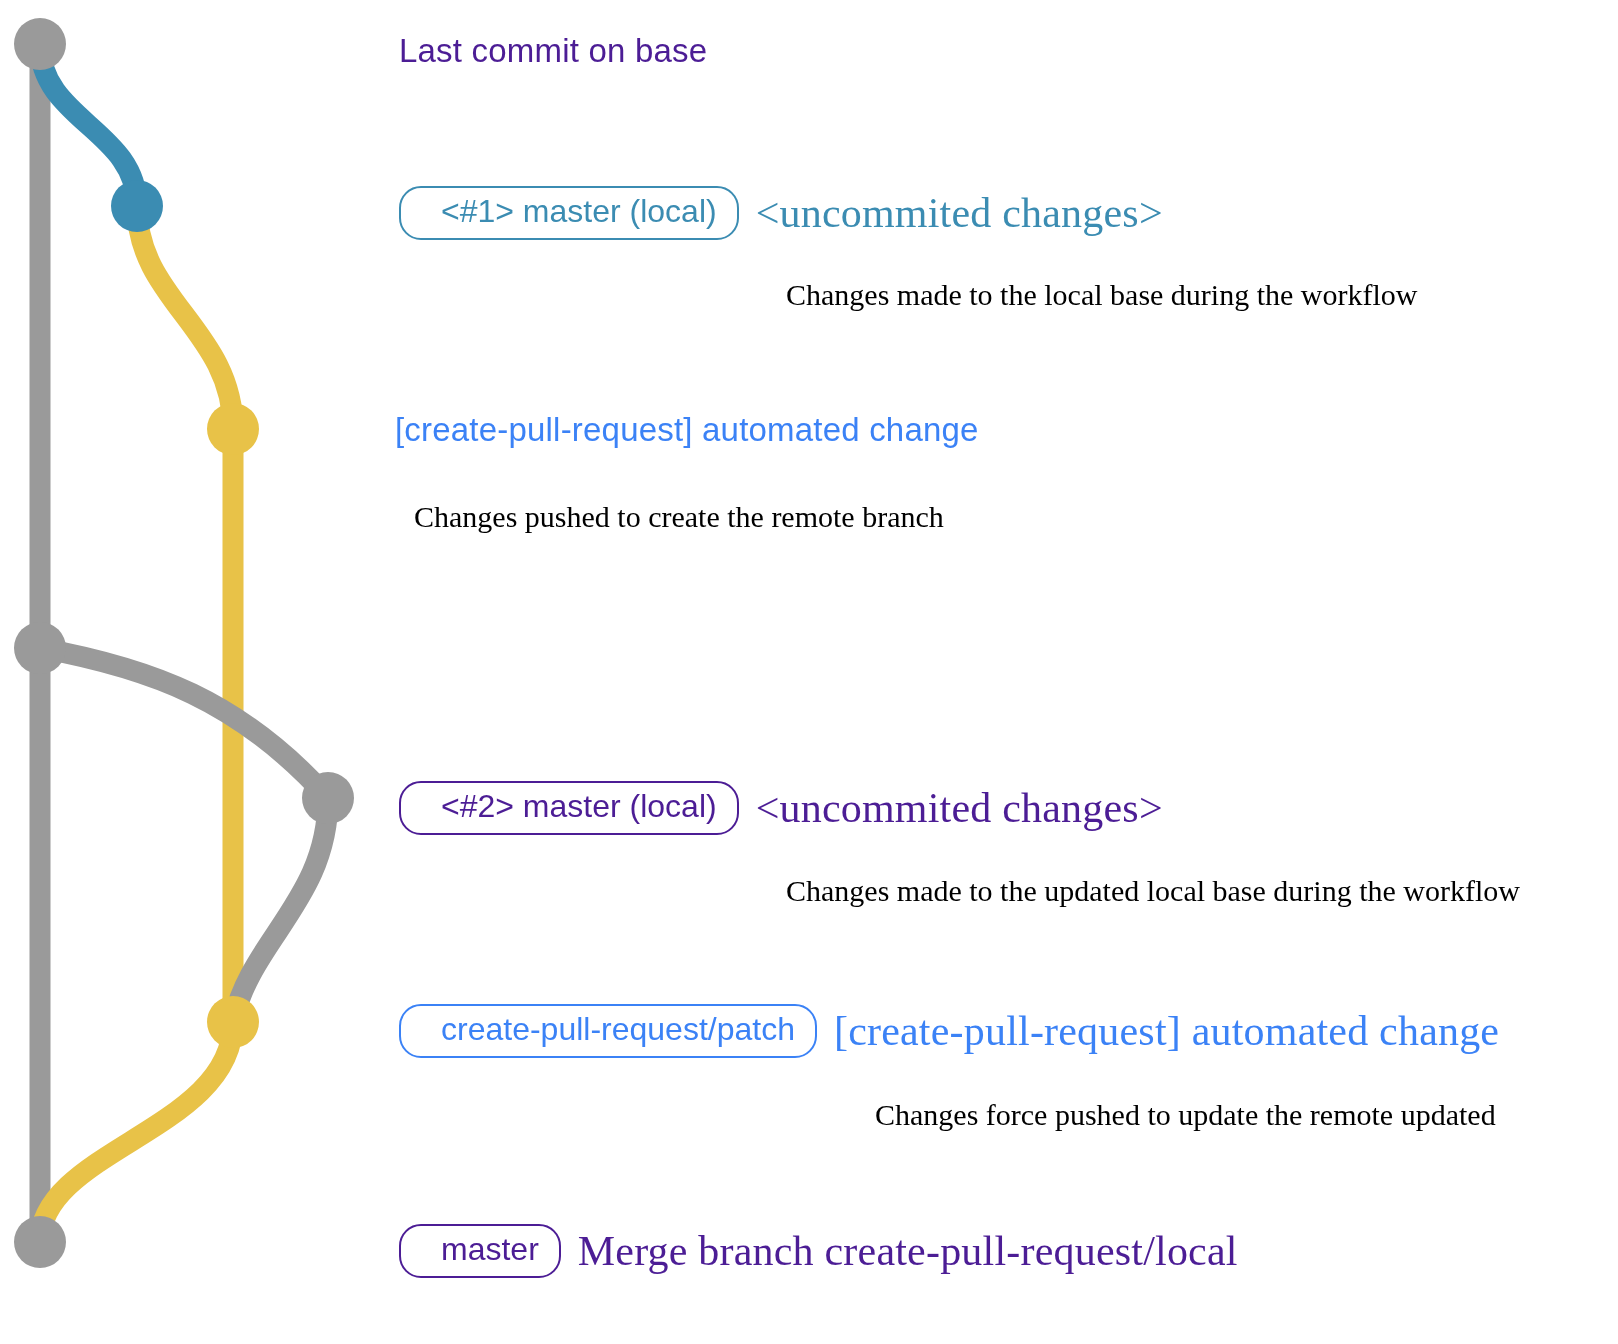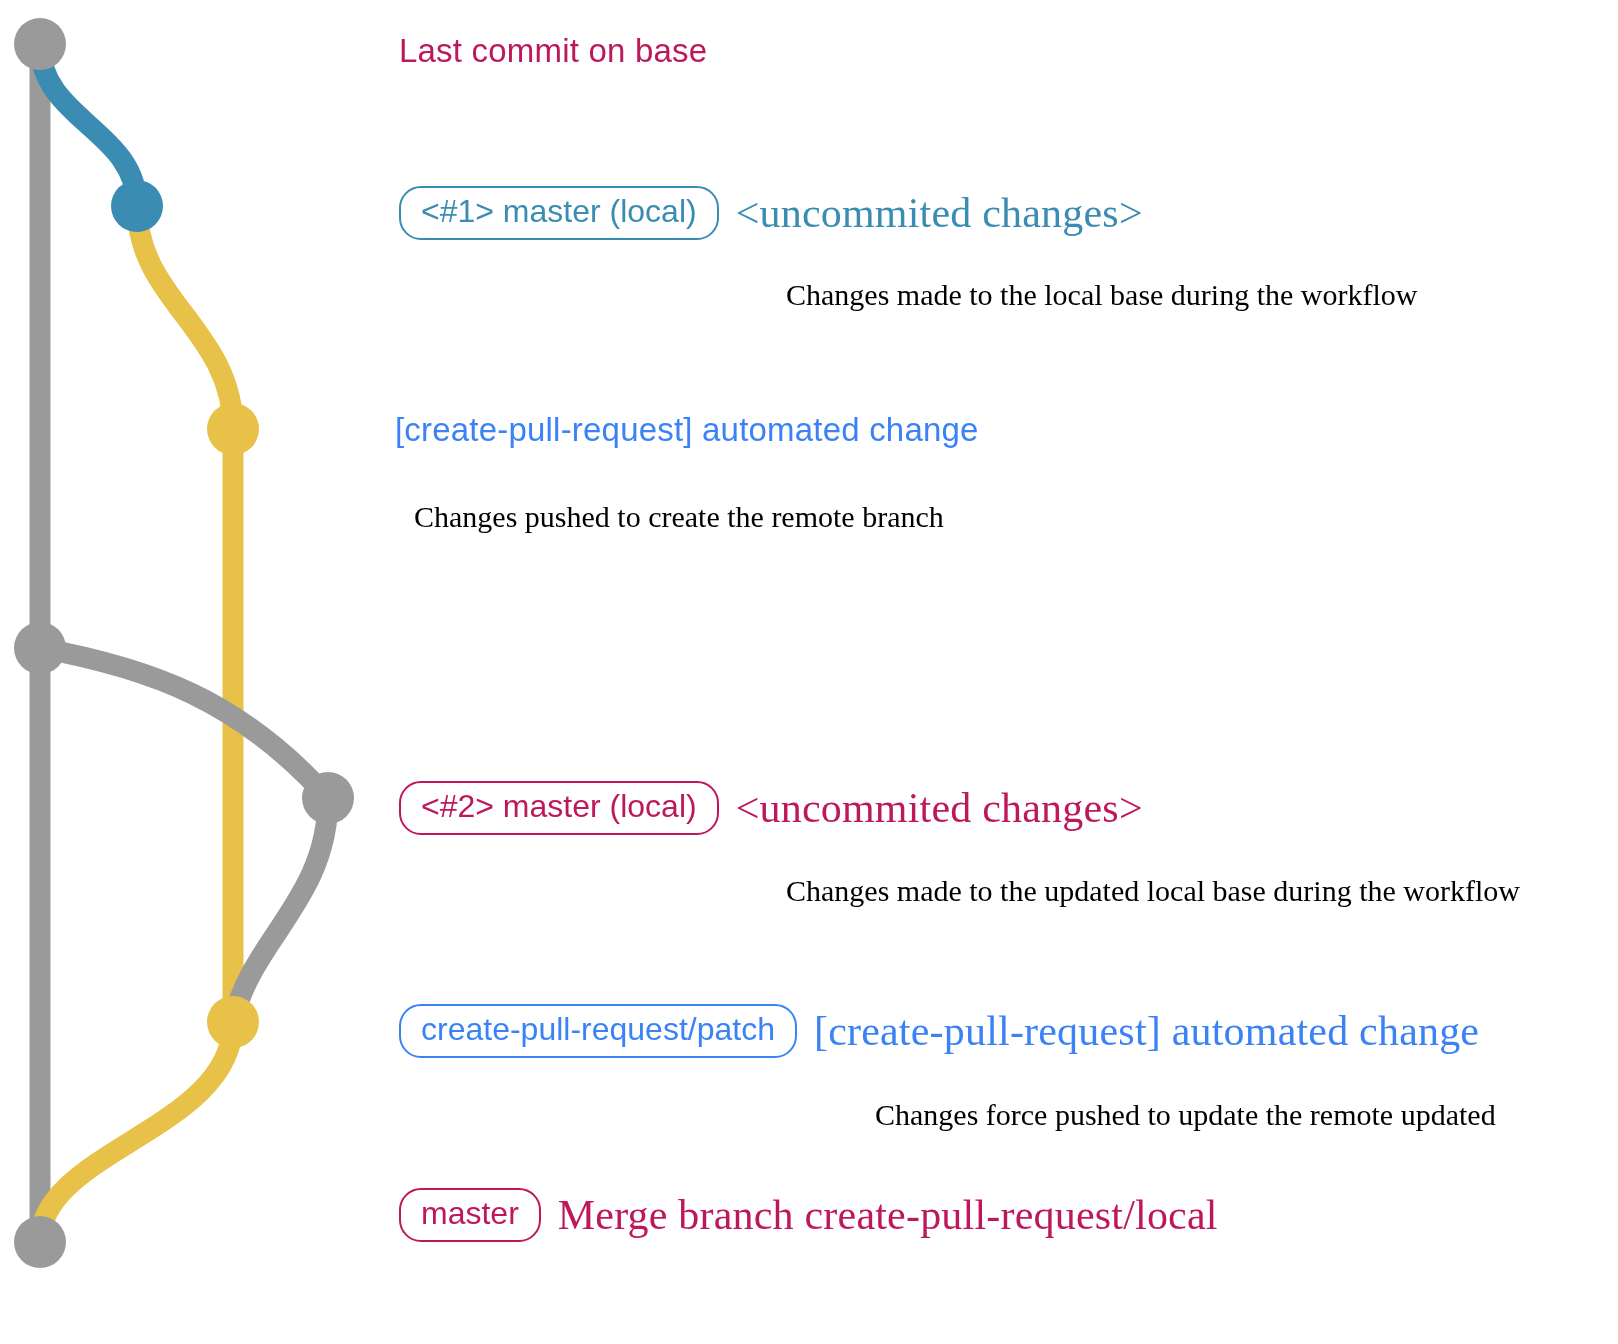--- a/index.html
+++ b/index.html
@@ -43,20 +43,21 @@
     padding: 7px 20px 9px 20px;
     font-family: "Liberation Sans", sans-serif;
     font-size: 32px;
     font-weight: 400;
     line-height: 1.05;
     white-space: nowrap;
     box-sizing: border-box;
   }
   .badge-text {
     display: inline-block;
+    margin-left: 20px;
   }
   .subject {
     font-family: Liberation Serif, serif;
     font-size: 42px;
     font-weight: 400;
     white-space: nowrap;
     margin-left: 17px;
     letter-spacing: 0.2px;
   }
   .desc {
@@ -64,21 +65,21 @@
     font-family: "Liberation Serif", serif;
     font-size: 30px;
     font-weight: 400;
     color: #000000;
     white-space: nowrap;
     margin-top: 38px;
   }
 
   .c-blue   { color: #3b8cb2; }
   .c-gold   { color: #3b82f6; }
-  .c-gray   { color: #be185d; }
+  .c-gray   { color: #4c1d95; }
 </style>
 </head>
 <body>
 
 <div id="page">
 
   <svg id="graph" viewBox="0 0 400 1344">
 
     <path d="M 40 44 L 40 1242" stroke="#9a9a9a" stroke-width="21" fill="none" stroke-linecap="round"></path>
 
@@ -130,20 +131,20 @@
   <div class="desc" style="left:786px; top:836px;">Changes made to the updated local base during the workflow</div>
 
   <div class="row" style="left:399px; top:1004px;">
     <span class="badge c-gold">
       <span class="badge-text">create-pull-request/patch</span>
     </span>
     <span class="subject c-gold">[create-pull-request] automated change</span>
   </div>
   <div class="desc" style="left:875px; top:1060px;">Changes force pushed to update the remote updated</div>
 
-  <div class="row" style="left:399px; top:1188px;">
+  <div class="row" style="left:399px; top:1224px;">
     <span class="badge c-gray">
       <span class="badge-text">master</span>
     </span>
     <span class="subject c-gray">Merge branch create-pull-request/local</span>
   </div>
 
 </div>
 
 </body></html>

